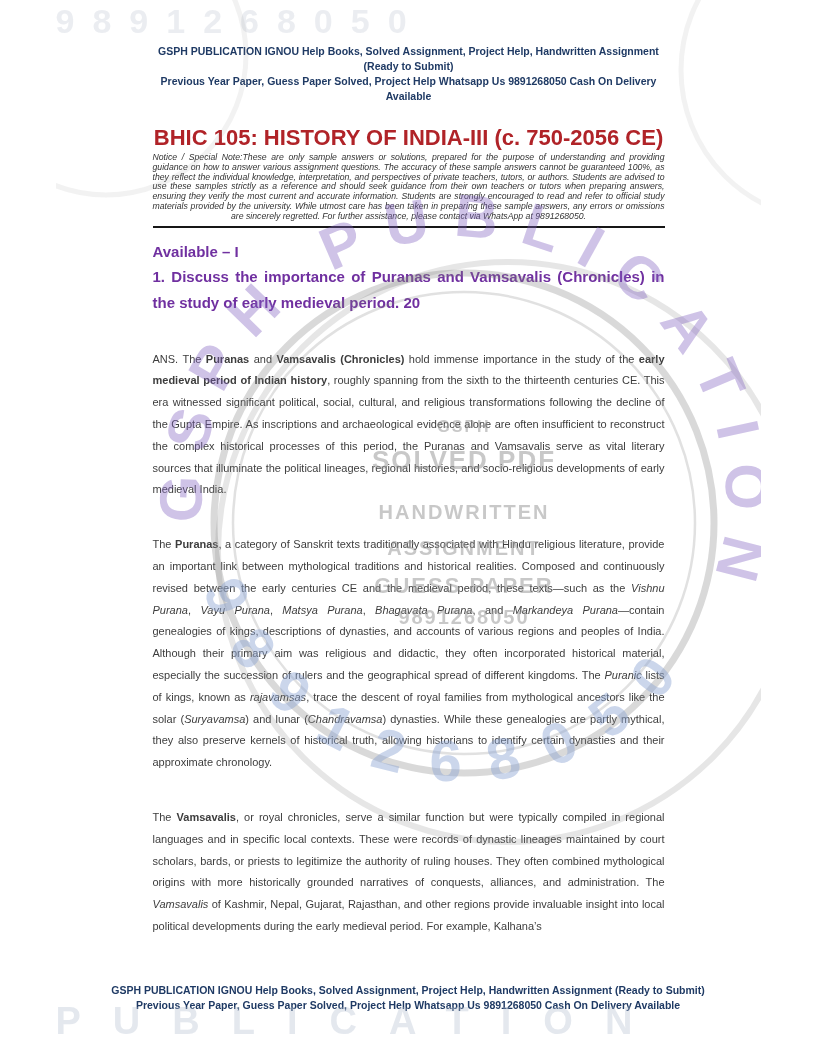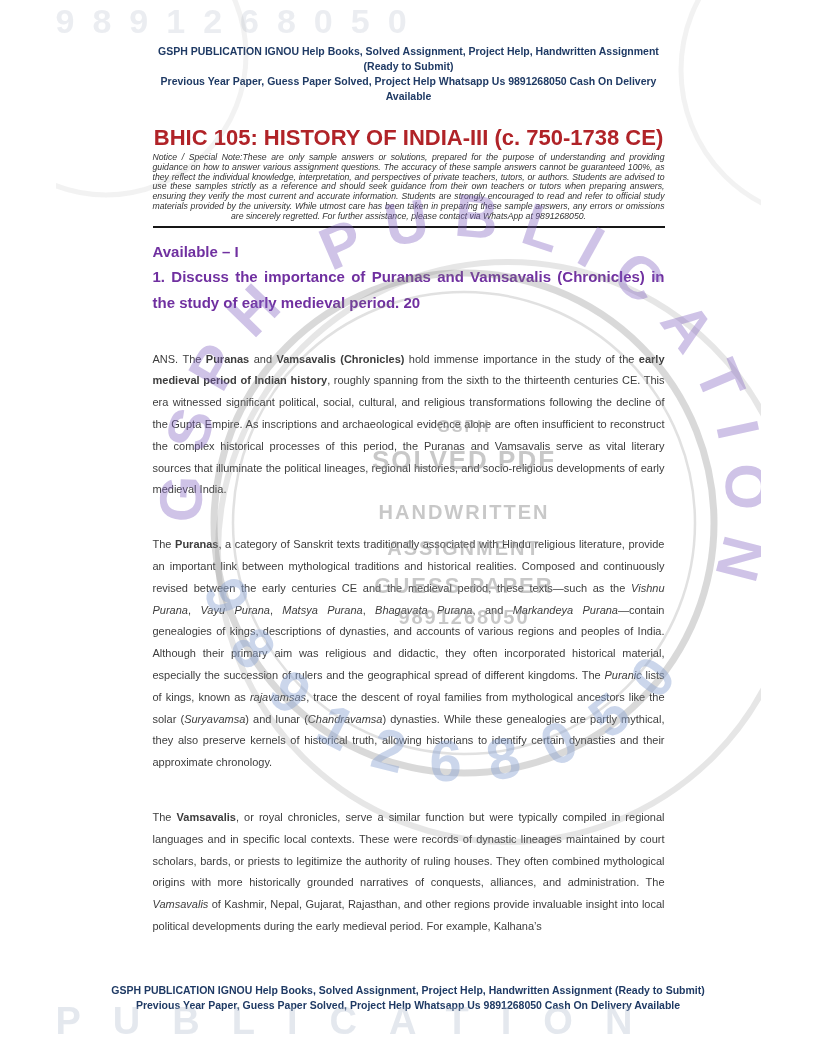--- a/index.html
+++ b/index.html
@@ -82,21 +82,21 @@
 
 <div class="page">
 
   <div class="content">
 
     <div class="doc-header">
       <div>GSPH PUBLICATION IGNOU Help Books, Solved Assignment, Project Help, Handwritten Assignment (Ready to Submit)</div>
       <div>Previous Year Paper, Guess Paper Solved, Project Help Whatsapp Us 9891268050 Cash On Delivery Available</div>
     </div>
 
-    <div class="doc-title">BHIC 105: HISTORY OF INDIA-III (c. 750-1738 CE)</div>
+    <div class="doc-title">BHIC 105: HISTORY OF INDIA-III (c. 750-2056 CE)</div>
 
     <div class="notice">Notice / Special Note:These are only sample answers or solutions, prepared for the purpose of understanding and providing guidance on how to answer various assignment questions. The accuracy of these sample answers cannot be guaranteed 100%, as they reflect the individual knowledge, interpretation, and perspectives of private teachers, tutors, or authors. Students are advised to use these samples strictly as a reference and should seek guidance from their own teachers or tutors when preparing answers, ensuring they verify the most current and accurate information. Students are strongly encouraged to read and refer to official study materials provided by the university. While utmost care has been taken in preparing these sample answers, any errors or omissions are sincerely regretted. For further assistance, please contact via WhatsApp at 9891268050.</div>
     <div class="notice-divider"></div>
 
     <div class="assignment-heading">Available – I</div>
 
     <div class="question">1. Discuss the importance of Puranas and Vamsavalis (Chronicles) in the study of early medieval period. 20</div>
 
     <div class="answer">
       <p><span>ANS. The </span><span style="font-weight: 700;">Puranas</span><span> and </span><span style="font-weight: 700;">Vamsavalis (Chronicles)</span><span> hold immense importance in the study of the </span><span style="font-weight: 700;">early medieval period of Indian history</span><span>, roughly spanning from the sixth to the thirteenth centuries CE. This era witnessed significant political, social, cultural, and religious transformations following the decline of the Gupta Empire. As inscriptions and archaeological evidence alone are often insufficient to reconstruct the complex historical processes of this period, the Puranas and Vamsavalis serve as vital literary sources that illuminate the political lineages, regional histories, and socio-religious developments of early medieval India.</span></p>

